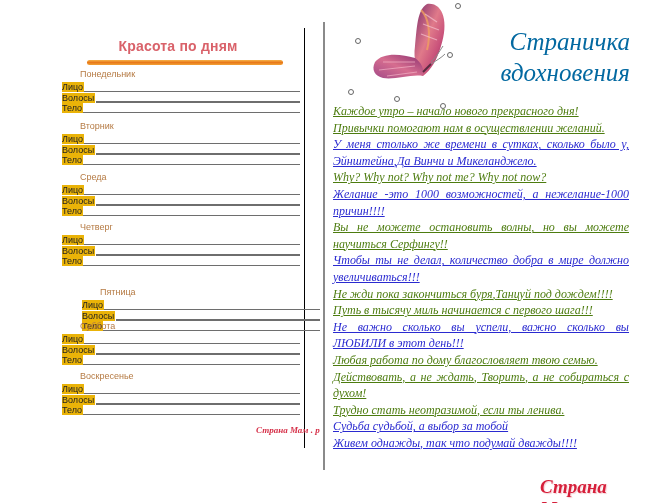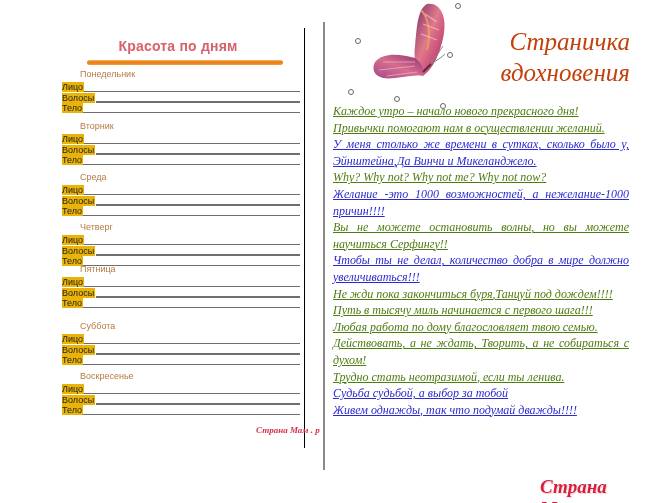--- a/index.html
+++ b/index.html
@@ -42,21 +42,21 @@
 
     
     .divider {
       position: absolute; left: 323px; top: 22px; width: 2px; height: 448px; background: #8a8a8a;
     }
 
     
     .right-title {
       position: absolute; left: 470px; top: 26px; width: 160px; text-align: right;
       font-family: "Liberation Serif", serif; font-style: italic;
-      font-size: 25px; line-height: 31px; color: #c2410c;
+      font-size: 25px; line-height: 31px; color: #0369a1;
     }
     .butterfly { position: absolute; left: 365px; top: 0; width: 95px; height: 95px; }
     .dot {
       position: absolute; width: 4px; height: 4px; border: 1px solid #666; border-radius: 50%;
       background: #fff;
     }
     .quotes {
       position: absolute; left: 333px; top: 103px; width: 296px;
       font-family: "Liberation Serif", serif; font-style: italic;
       font-size: 12px; line-height: 16.6px;
@@ -133,21 +133,21 @@
         </div>
         <div class="row hair">
           <div class="line"></div>
           <span class="lbl">Волосы</span>
         </div>
         <div class="row body">
           <div class="line"></div>
           <span class="lbl">Тело</span>
         </div>
       </div>
-      <div class="day-block" style="top: 235px;">
+      <div class="day-block" style="top: 258px; margin-left: 20px;">
         <div class="day-name">Пятница</div>
         <div class="row face">
           <div class="line"></div>
           <span class="lbl">Лицо</span>
         </div>
         <div class="row hair">
           <div class="line"></div>
           <span class="lbl">Волосы</span>
         </div>
         <div class="row body">
@@ -230,20 +230,21 @@
 <div class="quotes" id="quotes-container">
     <div class="q black"><span class="u">Каждое утро – начало нового прекрасного дня!</span></div>
     <div class="q black"><span class="u">Привычки помогают нам в осуществлении желаний.</span></div>
     <div class="q blue"><span class="u">У меня столько же времени в   сутках, сколько было у, Эйнштейна,Да Винчи и Микеланджело.</span></div>
     <div class="q black"><span class="u">Why? Why not? Why not me? Why not now?</span></div>
     <div class="q blue"><span class="u">Желание -это 1000 возможностей, а нежелание-1000 причин!!!!</span></div>
     <div class="q black"><span class="u">Вы не можете остановить волны, но вы можете научиться Серфингу!!</span></div>
     <div class="q blue"><span class="u">Чтобы ты не делал, количество добра в мире должно увеличиваться!!!</span></div>
     <div class="q black"><span class="u">Не жди пока закончиться буря,Танцуй под дождем!!!!</span></div>
     <div class="q black"><span class="u">Путь в тысячу миль начинается с первого шага!!!</span></div>
+    <div class="q blue"><span class="u">Не важно сколько вы успели, важно сколько вы ЛЮБИЛИ в этот день!!!</span></div>
     <div class="q black"><span class="u">Любая работа по дому благословляет твою семью.</span></div>
     <div class="q black"><span class="u">Действовать, а не ждать, Творить, а не собираться с духом!</span></div>
     <div class="q black"><span class="u">Трудно стать неотразимой, если ты ленива.</span></div>
     <div class="q blue"><span class="u">Судьба судьбой, а выбор за тобой</span></div>
     <div class="q blue"><span class="u">Живем однажды, так что подумай дважды!!!!</span></div>
   </div>
 
 <div class="brand">Страна Мам</div>
 
 </body></html>

